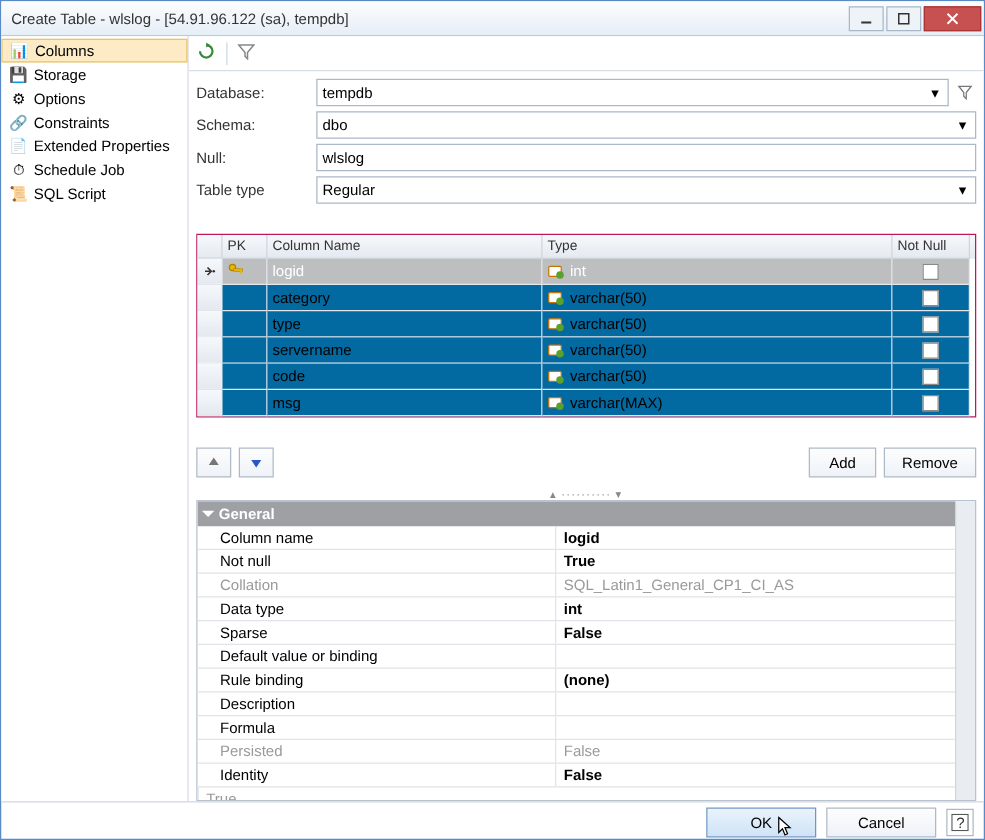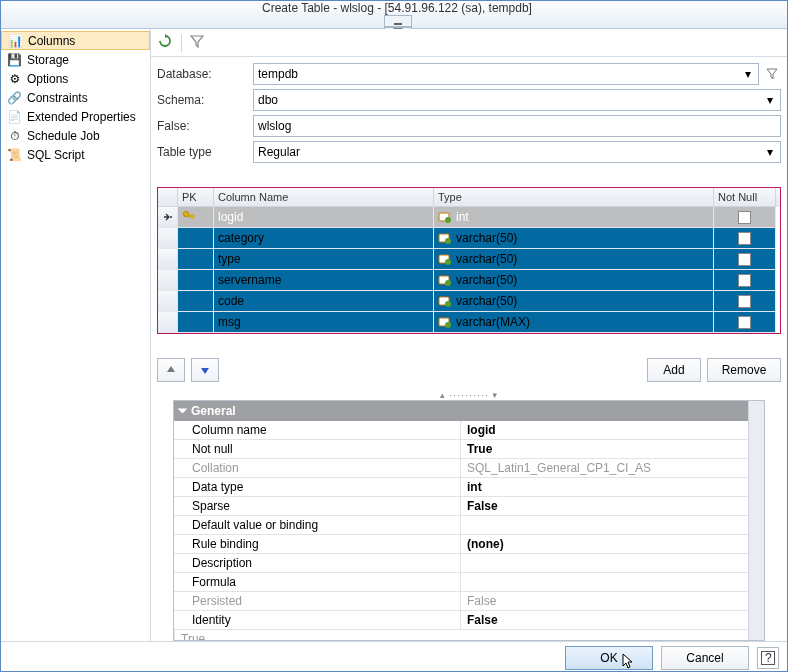--- a/index.html
+++ b/index.html
@@ -1,17 +1,17 @@
 <!DOCTYPE html>
 <html><head>
 <meta charset="utf-8">
 <style>
   * { box-sizing: border-box; margin: 0; padding: 0; font-family: "Segoe UI", Tahoma, sans-serif; font-size: 12px; }
   body { background: #fff; width: 788px; height: 672px; overflow: hidden; border: 1px solid #5a8ac6; }
-  .titlebar { height: 28px; background: linear-gradient(#fdfdfe,#e6eef7); border-bottom: 1px solid #b8c9db; display: flex; align-items: center; padding: 0 2px 0 8px; flex-direction: column; }
+  .titlebar { height: 28px; background: linear-gradient(#fdfdfe,#e6eef7); border-bottom: 1px solid #b8c9db; display: flex; align-items: center; padding: 0 2px 0 8px; }
   .titlebar .title { flex: 1; color: #333; font-size: 12px; }
   .titlebtn { width: 28px; height: 20px; margin-left: 2px; border: 1px solid #a8b8c8; background: #eef3f8; display: inline-flex; align-items: center; justify-content: center; }
   .titlebtn.close { width: 46px; background: #c75050; border-color: #a33; color: #fff; }
   .titlebtn svg { display:block; }
   .content { display: flex; height: 612px; }
   .sidebar { width: 150px; background: #fff; border-right: 1px solid #d0d8e0; padding-top: 2px; }
   .sbitem { display: flex; align-items: center; height: 19px; padding: 0 6px; cursor: default; }
   .sbitem.sel { background: #fcebc5; border: 1px solid #e8c46a; height: 19px; }
   .sbitem .ic { width: 16px; height: 16px; margin-right: 4px; display: inline-flex; align-items:center; justify-content:center; }
   .main { flex: 1; display: flex; flex-direction: column; background: #fff; overflow:hidden; }
@@ -32,21 +32,21 @@
   .gridrow .rowhead { background: linear-gradient(#f6f8fb,#e4e9f0) !important; color:#333 !important; display:flex; align-items:center; justify-content:center; }
   .gridrow.sel .rowhead { background: linear-gradient(#f6f8fb,#e4e9f0) !important; }
   .chk { width:13px; height:13px; border:1px solid #888; background:#fff; display:inline-flex; align-items:center; justify-content:center; margin:0 auto; }
   .chk.checked::after { content:'✓'; font-size:11px; line-height:11px; }
   .btnrow { display:flex; align-items:center; gap:6px; padding: 8px 6px; }
   .btn { height: 24px; border: 1px solid #aeb9c6; background: linear-gradient(#fdfdfe,#eef2f7); padding: 0 14px; display:inline-flex; align-items:center; justify-content:center; cursor:default; }
   .btn.sq { width:28px; padding:0; }
   .btn.primary { background: linear-gradient(#eaf3fc,#cfe3f6); border-color:#6e98c4; }
   .spacer { flex:1; }
   .splitter { height: 10px; display:flex; align-items:center; justify-content:center; color:#888; font-size:9px; letter-spacing:1px; }
-  .props { margin: 0 22px; border: 1px solid #b8c2cf; flex:1; display:flex; overflow:hidden; }
+  .props { margin: 0 6px; border: 1px solid #b8c2cf; flex:1; display:flex; overflow:hidden; }
   .props-inner { flex:1; }
   .props-head { background:#9ea0a3; color:#fff; padding:3px 6px; font-weight:bold; display:flex; align-items:center; gap:6px; }
   .props-head .caret { display:inline-block; width:0; height:0; border-top:5px solid transparent; border-bottom:5px solid transparent; border-right:5px solid #fff; transform: rotate(-90deg);}
   .proprow { display:grid; grid-template-columns: 286px 1fr; border-bottom:1px solid #e0e3e7; }
   .proprow > div { padding: 2px 6px 2px 18px; height:18px; display:flex; align-items:center; }
   .proprow .val { border-left:1px solid #e0e3e7; font-weight:bold; padding-left:6px; }
   .proprow.dis { color:#9a9a9a; }
   .proprow.dis .val { font-weight:normal; }
   .props-scroll { width:16px; background:#e9edf1; border-left:1px solid #cfd6de; }
   .footer { height: 32px; border-top:1px solid #d0d8e0; display:flex; align-items:center; justify-content:flex-end; gap:8px; padding: 0 8px; position:relative; }
@@ -135,21 +135,21 @@
           </span>
       </div>
       <div class="formrow">
         <label>Schema:</label>
         <div class="field">
             <span>dbo</span>
             <span class="dd">▾</span>
           </div>
       </div>
       <div class="formrow">
-        <label>False:</label>
+        <label>Null:</label>
         <div class="field">
             <span>wlslog</span>
           </div>
       </div>
       <div class="formrow">
         <label>Table type</label>
         <div class="field">
             <span>Regular</span>
             <span class="dd">▾</span>
           </div>

